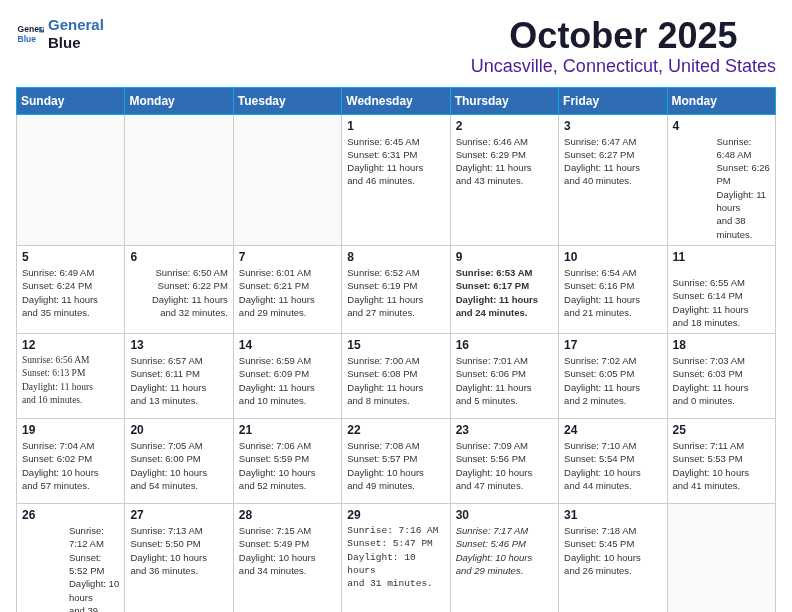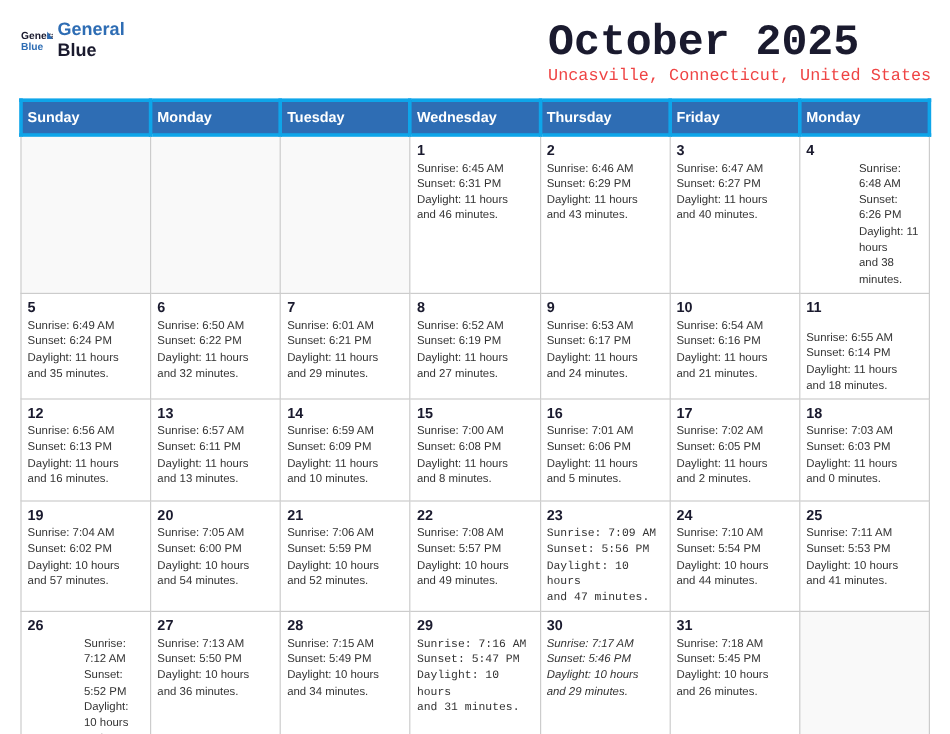--- a/index.html
+++ b/index.html
@@ -28,46 +28,45 @@
       line-height: 1.2;
     }
     .logo-text span {
       color: #2e6db4;
     }
     .logo-icon {
       width: 28px;
       height: 28px;
     }
     .title-section {
-      text-align: left;
-      font-family: Liberation Mono, monospace;
+      text-align: center;
     }
     .month-title {
       font-size: 36px;
       font-weight: bold;
       color: #1a1a2e;
       line-height: 1.1;
     }
     .subtitle {
-      font-size: 14px;
-      color: #ef4444;
+      font-size: 18px;
+      color: #4c1d95;
     }
     table {
       width: 100%;
       border-collapse: collapse;
       border: 1px solid #ccc;
     }
     th {
       background-color: #2e6db4;
       color: #fff;
       font-size: 12px;
       font-weight: bold;
       padding: 6px 4px;
       text-align: left;
-      border: 3px solid #0ea5e9;
+      border: 1px solid #0ea5e9;
     }
     td {
       border: 1px solid #ccc;
       vertical-align: top;
       padding: 4px 5px;
       font-size: 10px;
       color: #333;
       width: calc(100% / 7);
       min-height: 80px;
       height: 80px;
@@ -163,42 +162,42 @@
       <tr class="week-row">
         <td>
           <span class="day-number">5</span>
           <div class="day-info" style="white-space: pre-line;">Sunrise: 6:49 AM
 Sunset: 6:24 PM
 Daylight: 11 hours
 and 35 minutes.</div>
         </td>
         <td>
           <span class="day-number">6</span>
-          <div class="day-info" style="white-space: pre-line;">Sunrise: 6:50 AM
+          <div class="day-info" style="white-space: pre-line; text-align: right;">Sunrise: 6:50 AM
 Sunset: 6:22 PM
 Daylight: 11 hours
 and 32 minutes.</div>
         </td>
         <td>
           <span class="day-number">7</span>
           <div class="day-info" style="white-space: pre-line;">Sunrise: 6:01 AM
 Sunset: 6:21 PM
 Daylight: 11 hours
 and 29 minutes.</div>
         </td>
         <td>
           <span class="day-number">8</span>
           <div class="day-info" style="white-space: pre-line;">Sunrise: 6:52 AM
 Sunset: 6:19 PM
 Daylight: 11 hours
 and 27 minutes.</div>
         </td>
         <td>
           <span class="day-number">9</span>
-          <div class="day-info" style="white-space: pre-line;">Sunrise: 6:53 AM
+          <div class="day-info" style="white-space: pre-line; font-weight: bold;">Sunrise: 6:53 AM
 Sunset: 6:17 PM
 Daylight: 11 hours
 and 24 minutes.</div>
         </td>
         <td>
           <span class="day-number">10</span>
           <div class="day-info" style="white-space: pre-line;">Sunrise: 6:54 AM
 Sunset: 6:16 PM
 Daylight: 11 hours
 and 21 minutes.</div>
@@ -207,21 +206,21 @@
           <span class="day-number">11</span>
           <div class="day-info" style="white-space: pre-line; margin-top: 12px;">Sunrise: 6:55 AM
 Sunset: 6:14 PM
 Daylight: 11 hours
 and 18 minutes.</div>
         </td>
       </tr>
       <tr class="week-row">
         <td>
           <span class="day-number">12</span>
-          <div class="day-info" style="white-space: pre-line;">Sunrise: 6:56 AM
+          <div class="day-info" style="white-space: pre-line; font-family: Liberation Serif, serif;">Sunrise: 6:56 AM
 Sunset: 6:13 PM
 Daylight: 11 hours
 and 16 minutes.</div>
         </td>
         <td>
           <span class="day-number">13</span>
           <div class="day-info" style="white-space: pre-line;">Sunrise: 6:57 AM
 Sunset: 6:11 PM
 Daylight: 11 hours
 and 13 minutes.</div>
@@ -286,21 +285,21 @@
         </td>
         <td>
           <span class="day-number">22</span>
           <div class="day-info" style="white-space: pre-line;">Sunrise: 7:08 AM
 Sunset: 5:57 PM
 Daylight: 10 hours
 and 49 minutes.</div>
         </td>
         <td>
           <span class="day-number">23</span>
-          <div class="day-info" style="white-space: pre-line; font-family: Liberation Mono, monospace;">Sunrise: 7:09 AM
+          <div class="day-info" style="white-space: pre-line;">Sunrise: 7:09 AM
 Sunset: 5:56 PM
 Daylight: 10 hours
 and 47 minutes.</div>
         </td>
         <td>
           <span class="day-number">24</span>
           <div class="day-info" style="white-space: pre-line;">Sunrise: 7:10 AM
 Sunset: 5:54 PM
 Daylight: 10 hours
 and 44 minutes.</div>

